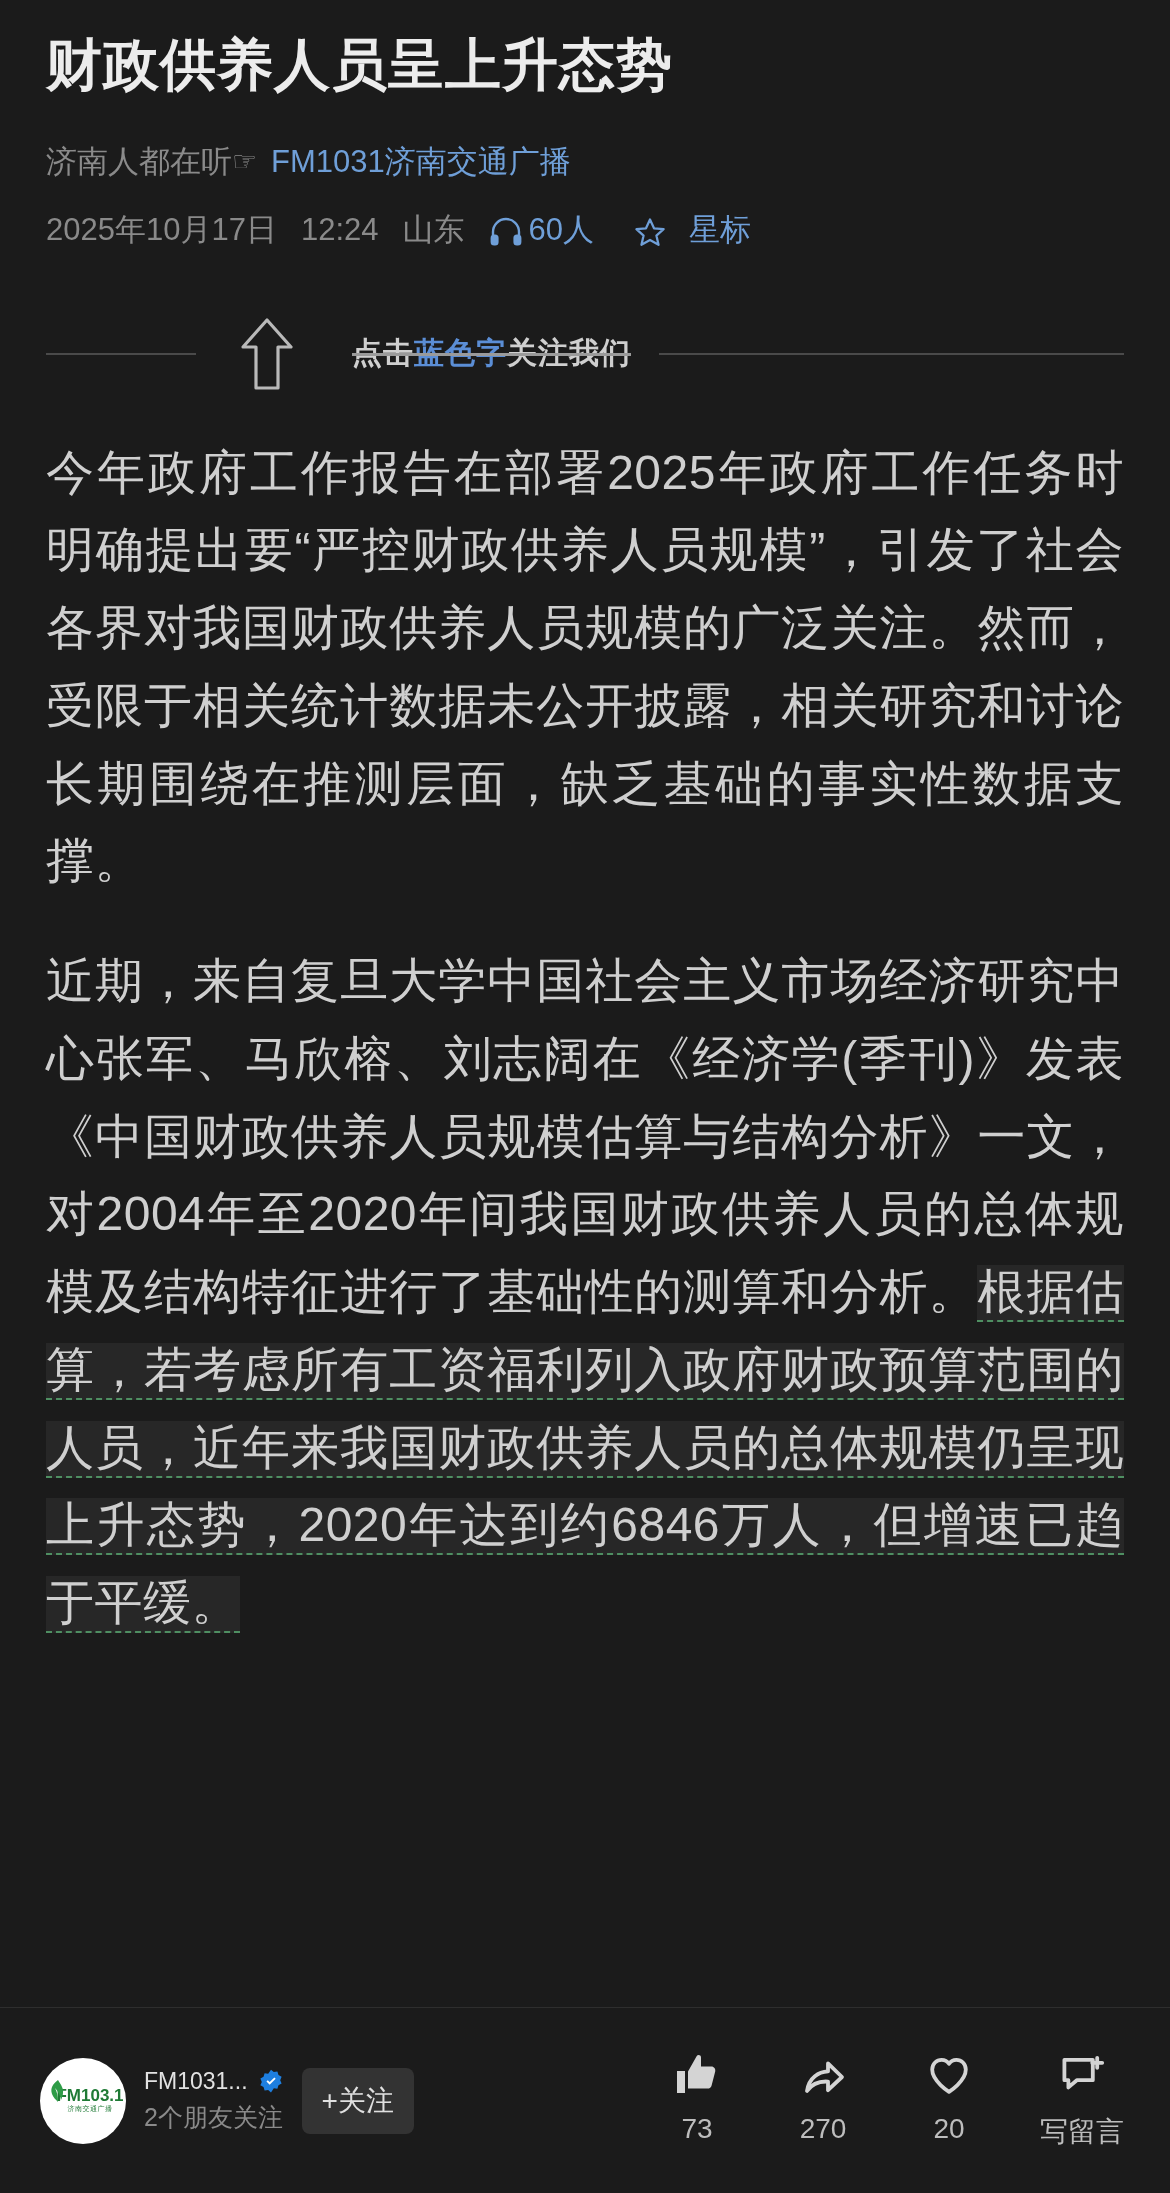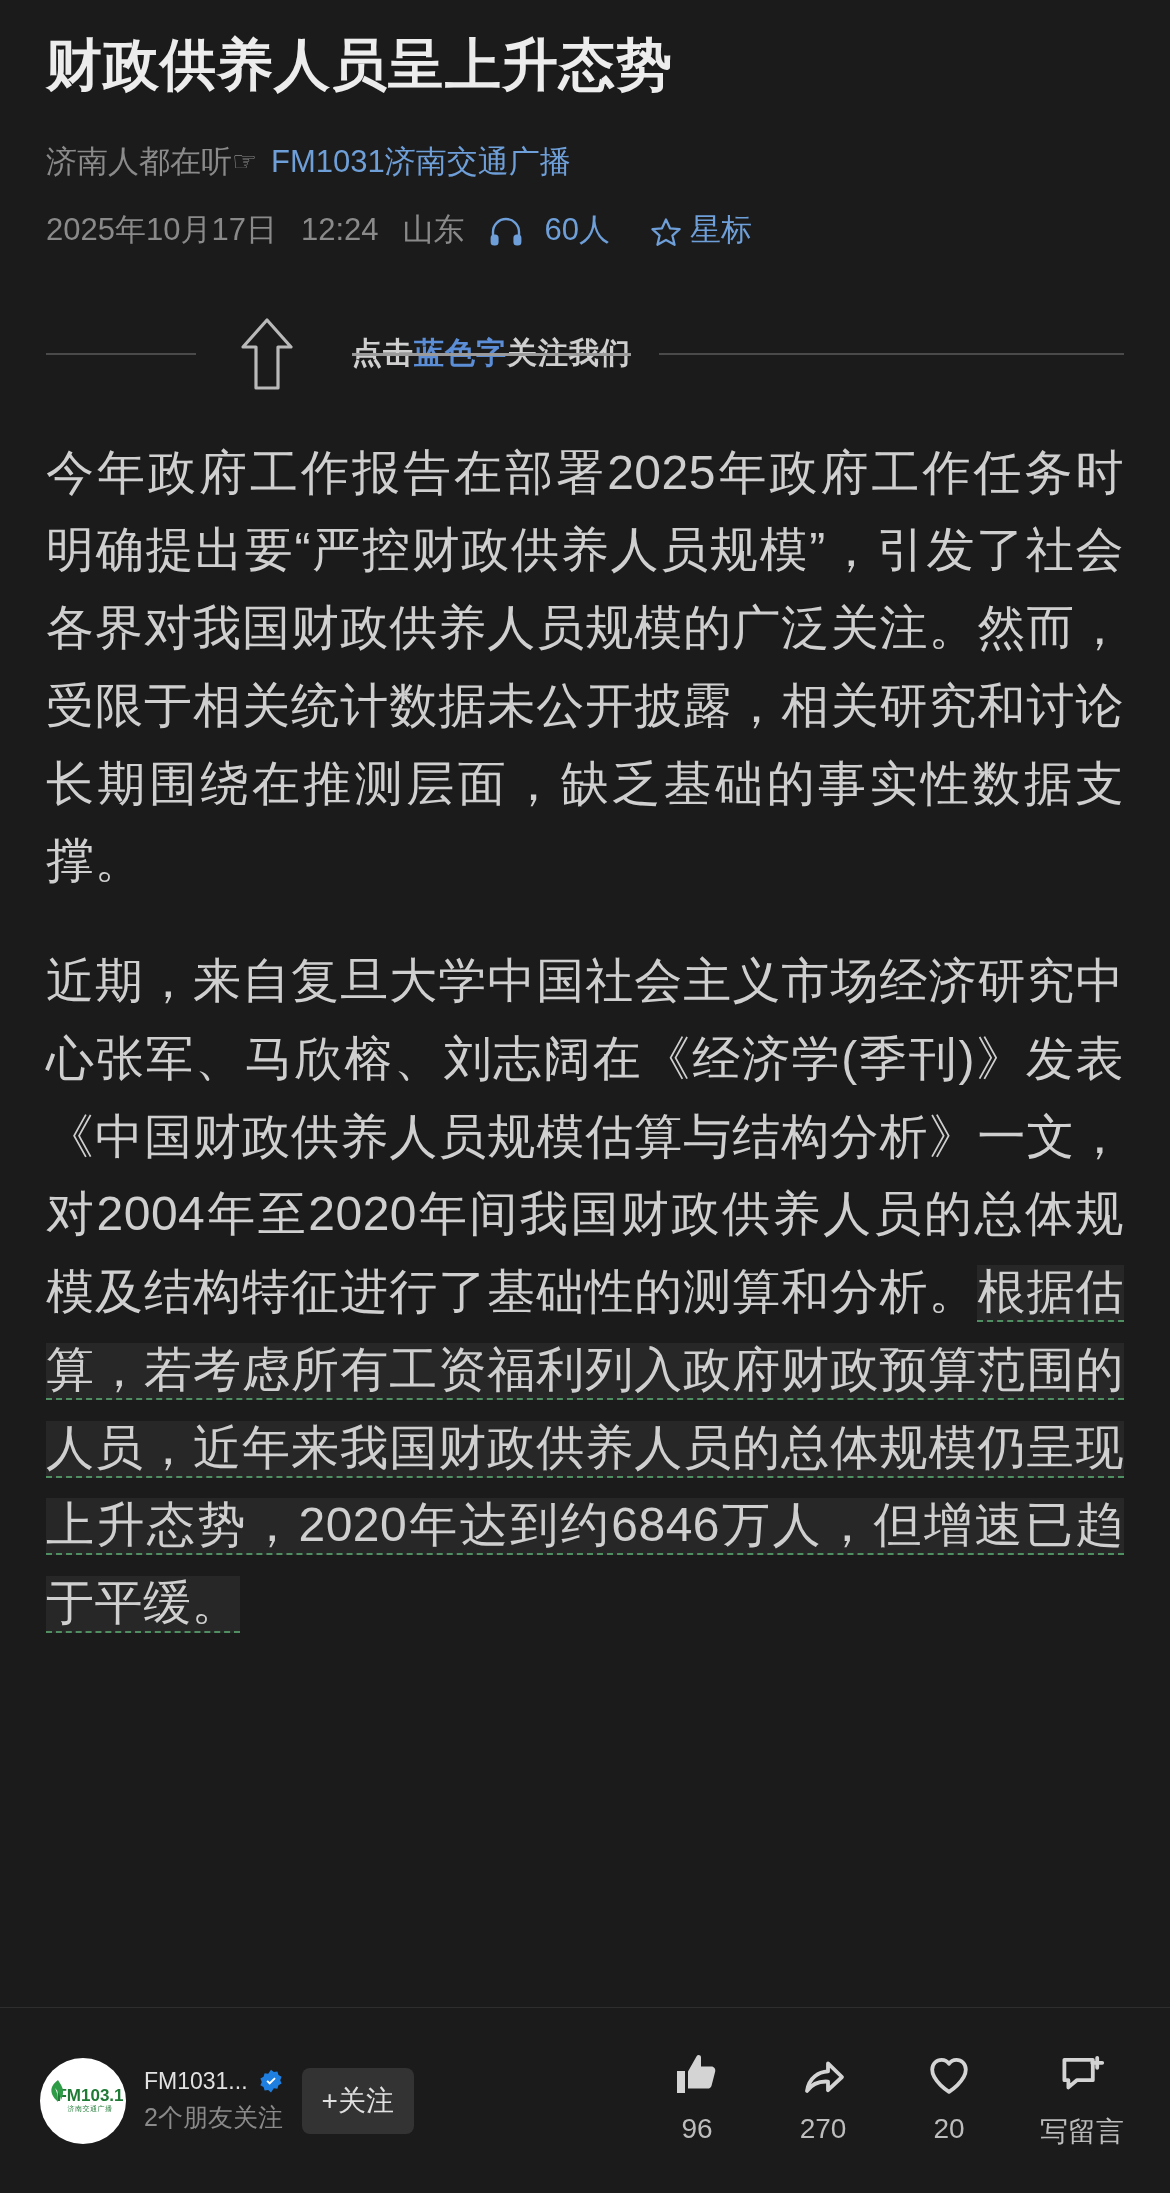--- a/index.html
+++ b/index.html
@@ -55,27 +55,27 @@
     color: #8a8a8a;
     display: flex;
     align-items: center;
     gap: 24px;
     margin-bottom: 60px;
   }
   .meta-line-2 .listen {
     color: #6f9fd8;
     display: flex;
     align-items: center;
-    gap: 22px;
+    gap: 6px;
   }
   .meta-line-2 .star {
     color: #6f9fd8;
     display: flex;
     align-items: center;
-    gap: 8px;
+    gap: 23px;
     margin-left: 16px;
   }
   .icon-svg { display: inline-block; vertical-align: middle; }
 
   
   .banner {
     display: flex;
     align-items: center;
     gap: 8px;
     margin: 32px 0 40px 0;
@@ -303,21 +303,21 @@
 
   <div class="actions">
 
     <div class="action">
       <span>
         <svg width="48" height="48" viewBox="0 0 24 24" fill="#d4d4d4">
           <path d="M2 10h4v11H2z"></path>
           <path d="M7.5 10.2l4.3-7.6c.6-1 2.2-.6 2.2.6v4.6h5.2c1.3 0 2.2 1.2 1.9 2.4l-1.8 7c-.2.9-1 1.6-2 1.6H7.5z"></path>
         </svg>
       </span>
-      <span class="lbl">96</span>
+      <span class="lbl">73</span>
     </div>
 
     <div class="action">
       <span>
         <svg width="48" height="48" viewBox="0 0 24 24" fill="none" stroke="#d4d4d4" stroke-width="1.9" stroke-linejoin="round" stroke-linecap="round">
           <path d="M4 20c1-7 6-9.5 10.5-9.8V6.2L21.5 13l-7 6.6v-4.3C10 15 6.5 16.4 4 20z"></path>
         </svg>
       </span>
       <span class="lbl">270</span>
     </div>

